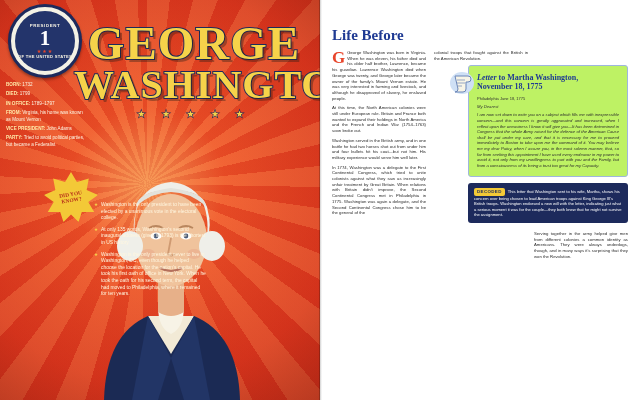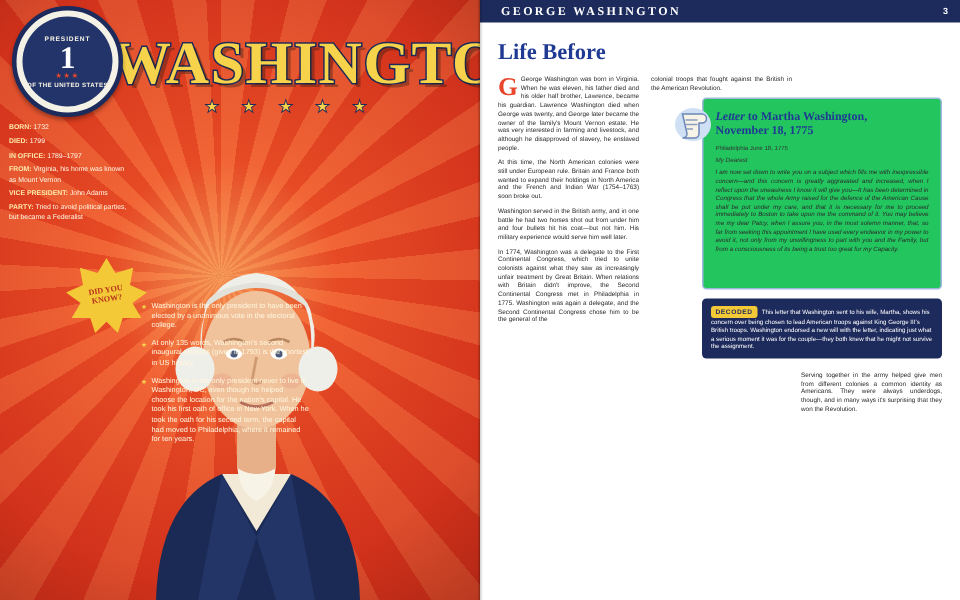--- a/index.html
+++ b/index.html
@@ -160,22 +160,22 @@
   }
   .bodytext p { margin-bottom:4px; }
   .dropcap-p { position:relative; }
   .dropcap {
     float:left; font-family:"Liberation Serif", serif; font-weight:bold;
     font-size:17px; line-height:13px; color:#e8462c; padding:1px 2px 0 0;
   }
 
   
   .letterbox {
-    width:160px; background:#22c55e; border:1px solid #9fb6de;
-    border-radius:3px; padding:7px 8px 24px; position:relative;
+    width:160px; background:#bef264; border:1px solid #9fb6de;
+    border-radius:3px; padding:7px 8px 8px; position:relative;
     margin-bottom:6px;
   }
   .letterbox .lhead {
     font-family:"Liberation Serif", serif; color:#1f3a93;
     font-size:8px; font-weight:bold; line-height:9px; margin-bottom:5px;
   }
   .letterbox .lhead i { font-style:italic; }
   .letterbox .ldate { font-size:4px; color:#333; margin-bottom:3px; }
   .letterbox .lsal { font-size:4.2px; color:#333; font-style:italic; margin-bottom:3px; }
   .letterbox .lbody {
@@ -222,20 +222,21 @@
     <div class="factbox">
       <div class="row"><b>BORN:</b> <span>1732</span></div>
       <div class="row"><b>DIED:</b> <span>1799</span></div>
       <div class="row"><b>IN OFFICE:</b> <span>1789–1797</span></div>
       <div class="row"><b>FROM:</b> <span>Virginia, his home was known as Mount Vernon</span></div>
       <div class="row"><b>VICE PRESIDENT:</b> <span>John Adams</span></div>
       <div class="row"><b>PARTY:</b> <span>Tried to avoid political parties, but became a Federalist</span></div>
     </div>
 
     <div class="title">
+      <div class="line l1">GEORGE</div>
       <div class="line l2">WASHINGTON</div>
       <div class="stars">★ ★ ★ ★ ★</div>
     </div>
 
     <div class="portrait">
       <svg viewBox="0 0 170 272" xmlns="http://www.w3.org/2000/svg">
 
         <path d="M18 272 Q20 206 62 188 L108 188 Q152 206 154 272 Z" fill="#1b2a54"></path>
         <path d="M62 188 L85 226 L108 188 Z" fill="#f2ead6"></path>
         <path d="M62 188 L85 230 L72 272 L46 272 Z" fill="#223566"></path>
@@ -279,24 +280,20 @@
     <div class="bullets">
       <div class="b">Washington is the only president to have been elected by a unanimous vote in the electoral college.</div>
       <div class="b">At only 135 words, Washington's second inaugural address (given in 1793) is the shortest in US history.</div>
       <div class="b">Washington is the only president never to live in Washington, DC, even though he helped choose the location for the nation's capital. He took his first oath of office in New York. When he took the oath for his second term, the capital had moved to Philadelphia, where it remained for ten years.</div>
     </div>
   </div>
 
   <div class="gutter"></div>
 
   <div class="right">
-    <div class="rheader">
-      <div class="rtitle">GEORGE WASHINGTON</div>
-      <div class="rpage">3</div>
-    </div>
 
     <div class="rbody">
       <div class="secttitle">
         <div>Life Before</div>
       </div>
 
       <div class="cols">
 
         <div class="col">
           <div class="bodytext">

